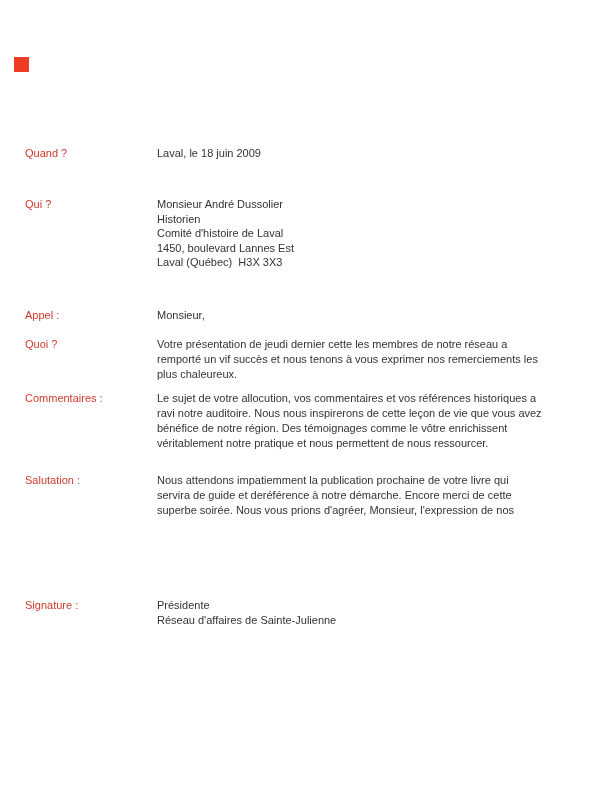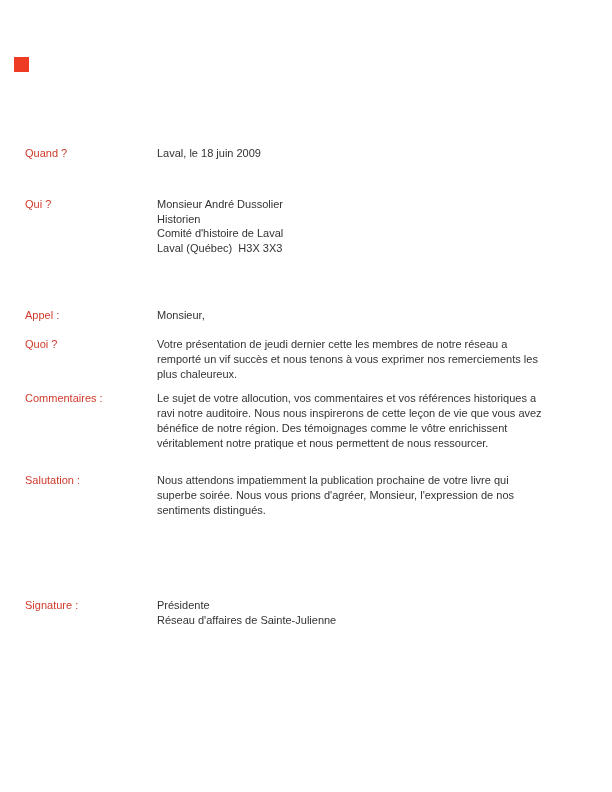--- a/index.html
+++ b/index.html
@@ -74,20 +74,21 @@
       <div class="content-line">Laval, le 18 juin 2009</div>
     </div>
   </div>
 
   <div class="row row-qui">
     <div class="row-label">Qui ?</div>
     <div class="row-content address">
       <div class="content-line">Monsieur André Dussolier</div>
       <div class="content-line">Historien</div>
       <div class="content-line">Comité d'histoire de Laval</div>
+      <div class="content-line">1450, boulevard Lannes Est</div>
       <div class="content-line">Laval (Québec)  H3X 3X3</div>
     </div>
   </div>
 
   <div class="row row-appel">
     <div class="row-label">Appel :</div>
     <div class="row-content">
       <div class="content-line">Monsieur,</div>
     </div>
   </div>
@@ -108,22 +109,22 @@
       <div class="content-line">ravi notre auditoire. Nous nous inspirerons de cette leçon de vie que vous avez</div>
       <div class="content-line">bénéfice de notre région. Des témoignages comme le vôtre enrichissent</div>
       <div class="content-line">véritablement notre pratique et nous permettent de nous ressourcer.</div>
     </div>
   </div>
 
   <div class="row row-salutation">
     <div class="row-label">Salutation :</div>
     <div class="row-content">
       <div class="content-line">Nous attendons impatiemment la publication prochaine de votre livre qui</div>
+      <div class="content-line">servira de guide et deréférence à notre démarche. Encore merci de cette</div>
       <div class="content-line">superbe soirée. Nous vous prions d'agréer, Monsieur, l'expression de nos</div>
-      <div class="content-line">sentiments distingués.</div>
     </div>
   </div>
 
   <div class="row row-signature">
     <div class="row-label">Signature :</div>
     <div class="row-content">
       <div class="content-line">Présidente</div>
       <div class="content-line">Réseau d'affaires de Sainte-Julienne</div>
     </div>
   </div>

